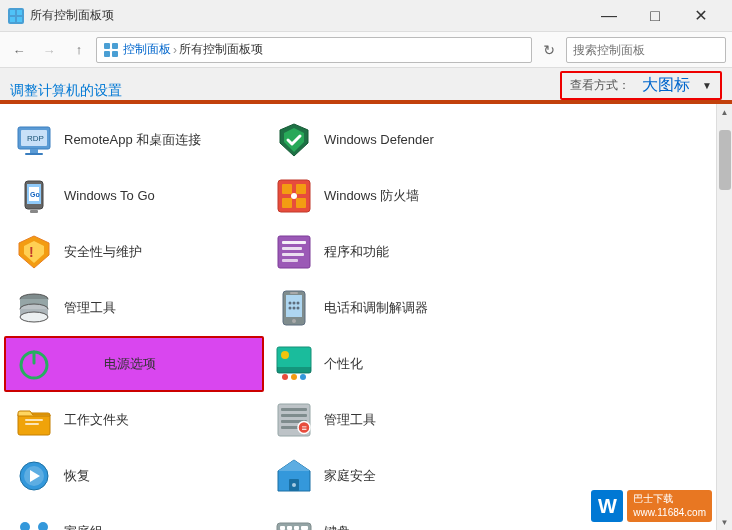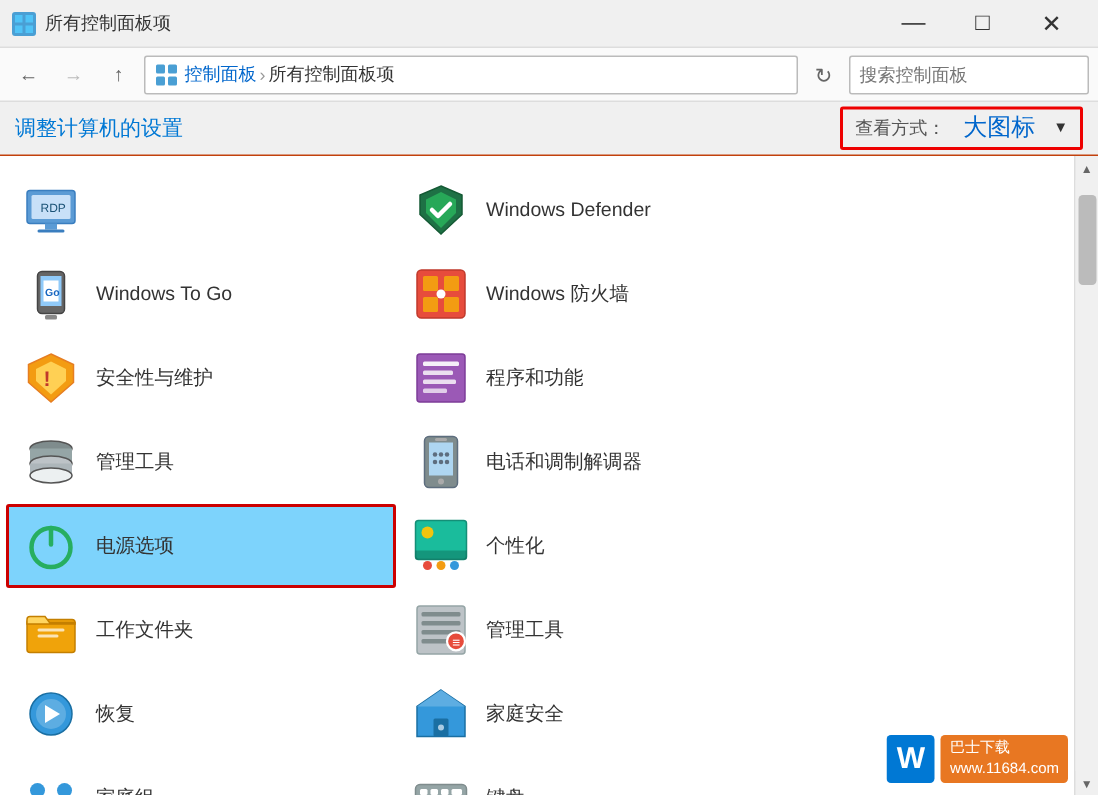--- a/index.html
+++ b/index.html
@@ -120,23 +120,23 @@
       outline: none;
       padding: 0 6px;
       font-size: 12px;
       background: transparent;
     }
 
     
     .toolbar {
       height: 36px;
       background: #f0f0f0;
-      border-bottom: 1px solid #c2410c;
-      display: flex;
-      align-items: center;
+      border-bottom: 4px solid #c2410c;
+      display: flex;
+      align-items: flex-end;
       padding: 0 10px;
       justify-content: space-between;
     }
     .toolbar-left {
       font-size: 14px;
       font-weight: 500;
       color: #0078d4;
     }
     .toolbar-right {
       display: flex;
@@ -184,22 +184,23 @@
       display: flex;
       align-items: center;
       width: 260px;
       padding: 6px 8px;
       cursor: pointer;
       border-radius: 2px;
       border: 2px solid transparent;
       text-align: center;
     }
     .grid-item.highlighted {
-      background: #7dd3fc;
+      background: #d946ef;
       border: 2px solid #cc0000;
+      gap: 40px;
     }
 
     .item-icon {
       width: 40px;
       height: 40px;
       min-width: 40px;
       margin-right: 10px;
       display: flex;
       align-items: center;
       justify-content: center;
@@ -335,20 +336,21 @@
         <div class="grid-item">
           <div class="item-icon">
             <svg viewBox="0 0 38 38" width="38" height="38">
       <rect x="3" y="6" width="32" height="22" rx="2" fill="#5b9bd5" stroke="#3a7ebf" stroke-width="1"></rect>
       <rect x="6" y="9" width="26" height="16" rx="1" fill="#c8e0f8"></rect>
       <rect x="15" y="28" width="8" height="4" fill="#5b9bd5"></rect>
       <rect x="10" y="32" width="18" height="2" fill="#3a7ebf" rx="1"></rect>
       <text x="12" y="20" font-size="8" fill="#1a5276" font-family="Arial">RDP</text>
     </svg>
           </div>
+          <span class="item-label">RemoteApp 和桌面连接</span>
         </div>
         <div class="grid-item">
           <div class="item-icon">
             <svg viewBox="0 0 38 38" width="38" height="38">
       <polygon points="19,3 33,9 33,22 19,35 5,22 5,9" fill="#1e7145" stroke="#155a35" stroke-width="1"></polygon>
       <polygon points="19,7 29,12 29,21 19,31 9,21 9,12" fill="#27a858"></polygon>
       <path d="M13,19 L17,23 L25,15" fill="none" stroke="white" stroke-width="3" stroke-linecap="round" stroke-linejoin="round"></path>
     </svg>
           </div>
           <span class="item-label">Windows Defender</span>

